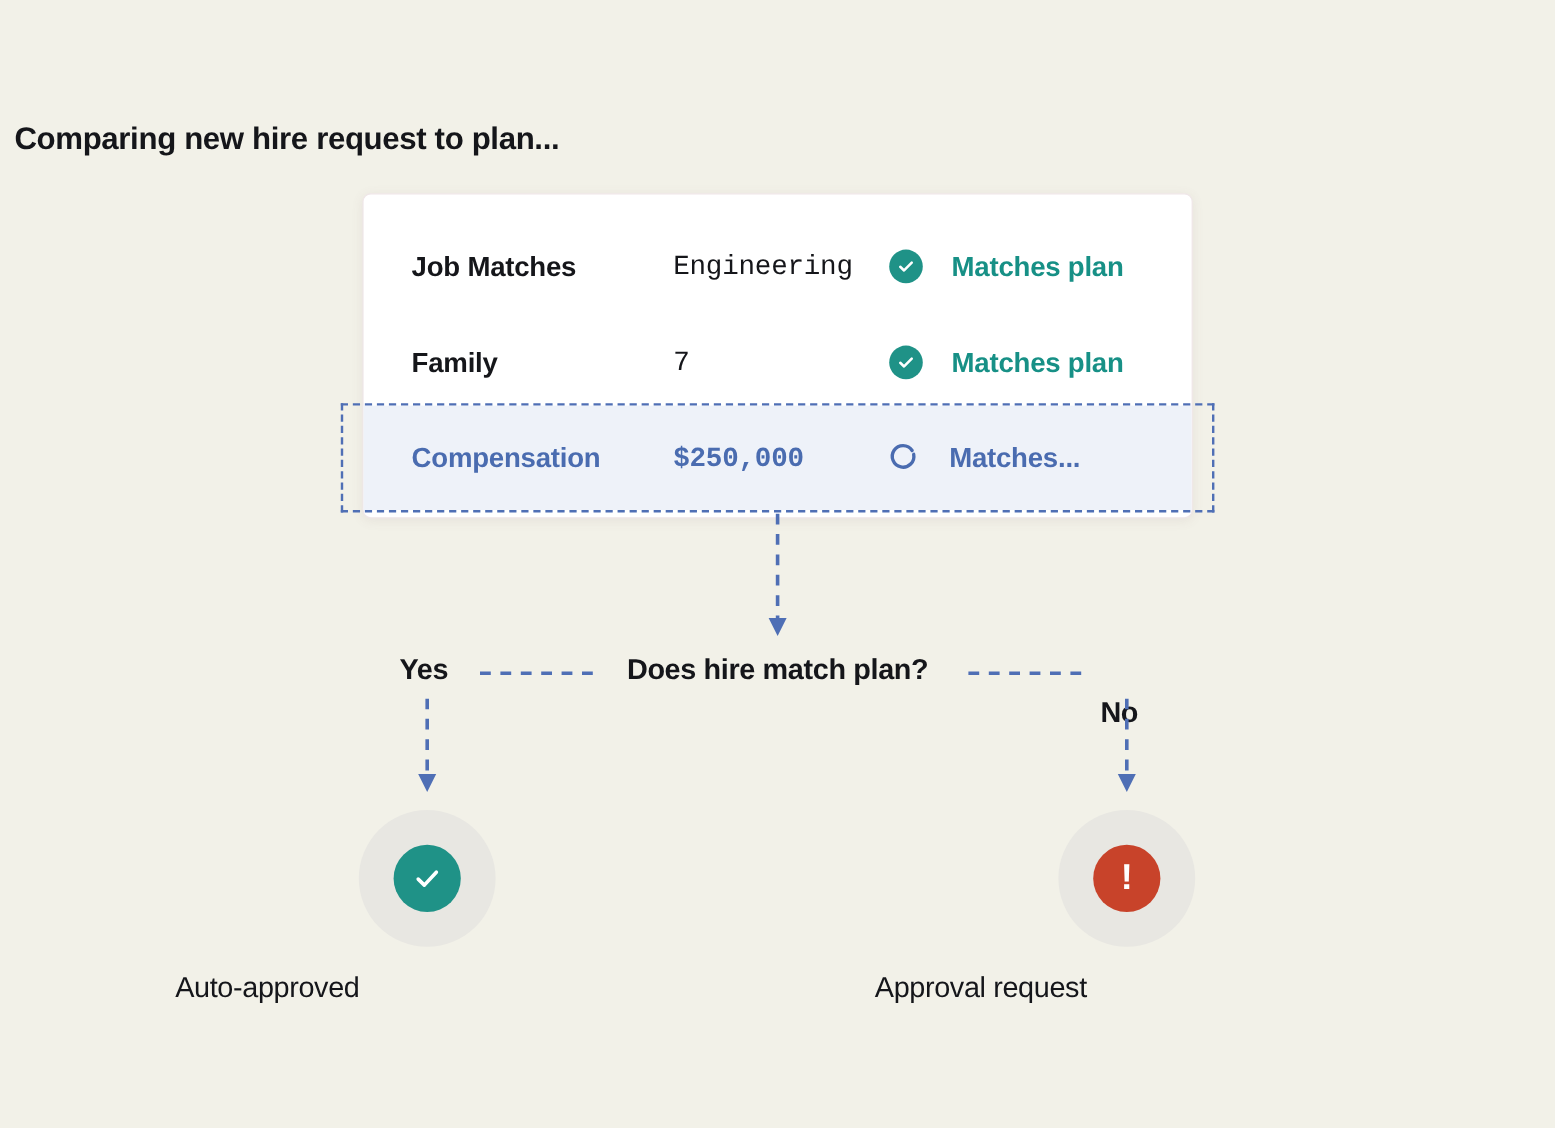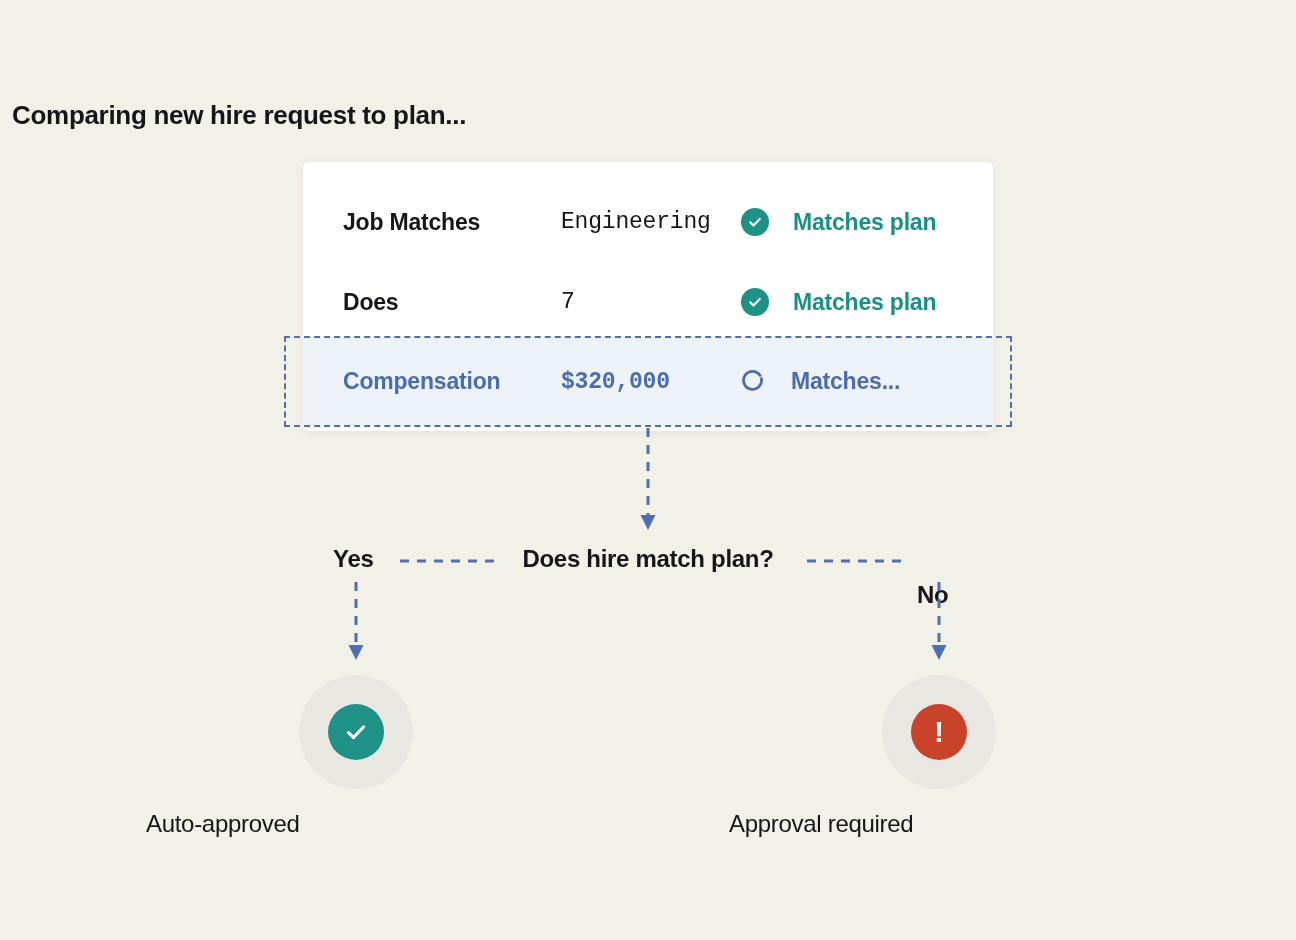--- a/index.html
+++ b/index.html
@@ -229,39 +229,39 @@
       <span class="badge-check">
         <svg width="16" height="16" viewBox="0 0 16 16" aria-hidden="true">
           <path d="M3.2 8.3 L6.4 11.4 L12.8 4.9" fill="none" stroke="#ffffff" stroke-width="2.1" stroke-linecap="round" stroke-linejoin="round"></path>
         </svg>
       </span>
       <span>Matches plan</span>
     </span>
   </div>
 
   <div class="row row-1">
-    <span class="cell-label">Does</span>
+    <span class="cell-label">Family</span>
     <span class="cell-value">7</span>
     <span class="cell-status status-ok">
       <span class="badge-check">
         <svg width="16" height="16" viewBox="0 0 16 16" aria-hidden="true">
           <path d="M3.2 8.3 L6.4 11.4 L12.8 4.9" fill="none" stroke="#ffffff" stroke-width="2.1" stroke-linecap="round" stroke-linejoin="round"></path>
         </svg>
       </span>
       <span>Matches plan</span>
     </span>
   </div>
 
 </div>
 
 <div class="highlight-fill"></div>
 
 <div class="row-active">
   <span class="cell-label">Compensation</span>
-  <span class="cell-value">$320,000</span>
+  <span class="cell-value">$250,000</span>
   <span class="cell-status">
     <span class="spinner">
       <svg width="26" height="26" viewBox="0 0 26 26" aria-hidden="true">
         <path d="M19.1 6.4 A9 9 0 1 0 20.4 9.6" fill="none" stroke="#4a6cb0" stroke-width="2.8" stroke-linecap="round"></path>
       </svg>
     </span>
     <span>Matches...</span>
   </span>
 </div>
 
@@ -301,13 +301,13 @@
     </svg>
   </div>
 </div>
 <div class="node-label node-label-left">Auto-approved</div>
 
 <div class="node node-right">
   <div class="node-icon icon-required">
     <span class="bang">!</span>
   </div>
 </div>
-<div class="node-label node-label-right">Approval required</div>
+<div class="node-label node-label-right">Approval request</div>
 
 </body></html>

